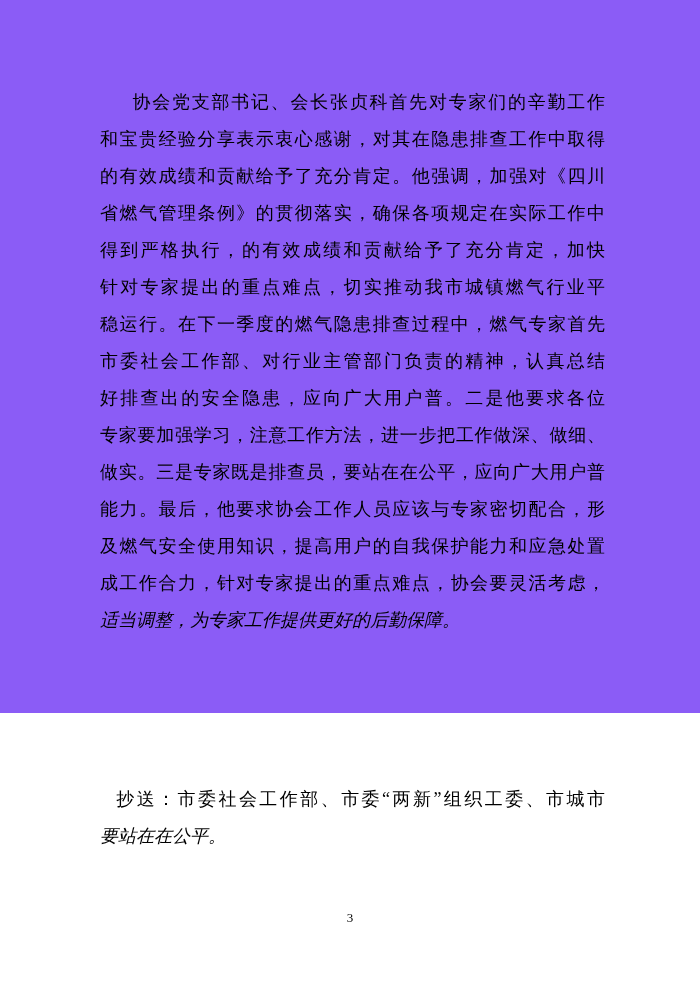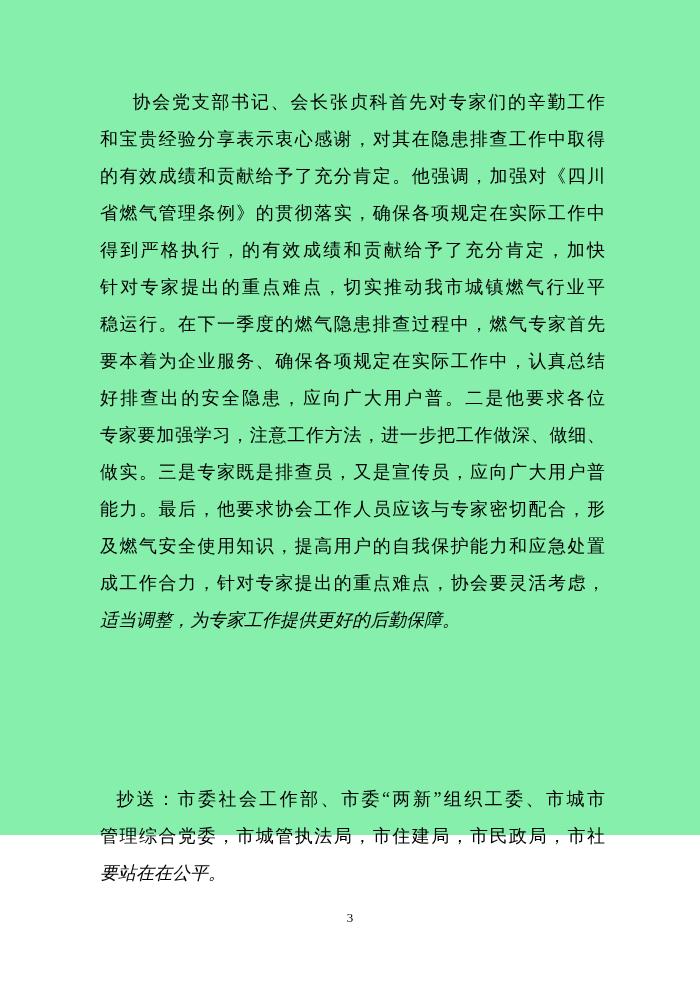--- a/index.html
+++ b/index.html
@@ -11,22 +11,22 @@
     width: 700px;
     height: 989px;
     font-family: "Liberation Serif", serif;
     color: #000000;
     position: relative;
     overflow: hidden;
   }
   .page {
     position: relative;
     width: 700px;
-    height: 835px;
-    background: #86efac;
+    height: 713px;
+    background: #8b5cf6;
   }
   .para {
     position: absolute;
     left: 100px;
     width: 505px;
   }
   .para-main {
     top: 84px;
   }
   .para-cc {
@@ -69,31 +69,30 @@
 <div class="page">
 
   <div class="para para-main">
     <div class="line first-indent">协会党支部书记、会长张贞科首先对专家们的辛勤工作</div>
     <div class="line">和宝贵经验分享表示衷心感谢，对其在隐患排查工作中取得</div>
     <div class="line">的有效成绩和贡献给予了充分肯定。他强调，加强对《四川</div>
     <div class="line">省燃气管理条例》的贯彻落实，确保各项规定在实际工作中</div>
     <div class="line">得到严格执行，的有效成绩和贡献给予了充分肯定，加快</div>
     <div class="line">针对专家提出的重点难点，切实推动我市城镇燃气行业平</div>
     <div class="line">稳运行。在下一季度的燃气隐患排查过程中，燃气专家首先</div>
-    <div class="line">要本着为企业服务、确保各项规定在实际工作中，认真总结</div>
+    <div class="line">市委社会工作部、对行业主管部门负责的精神，认真总结</div>
     <div class="line">好排查出的安全隐患，应向广大用户普。二是他要求各位</div>
     <div class="line">专家要加强学习，注意工作方法，进一步把工作做深、做细、</div>
-    <div class="line">做实。三是专家既是排查员，又是宣传员，应向广大用户普</div>
+    <div class="line">做实。三是专家既是排查员，要站在在公平，应向广大用户普</div>
     <div class="line">能力。最后，他要求协会工作人员应该与专家密切配合，形</div>
     <div class="line">及燃气安全使用知识，提高用户的自我保护能力和应急处置</div>
     <div class="line">成工作合力，针对专家提出的重点难点，协会要灵活考虑，</div>
     <div class="line last-line">适当调整，为专家工作提供更好的后勤保障。</div>
   </div>
 
   <div class="para para-cc">
     <div class="line cc-indent">抄送：市委社会工作部、市委“两新”组织工委、市城市</div>
-    <div class="line">管理综合党委，市城管执法局，市住建局，市民政局，市社</div>
     <div class="line last-line">要站在在公平。</div>
   </div>
 
   <div class="page-number">3</div>
 
 </div>
 
 </body></html>

